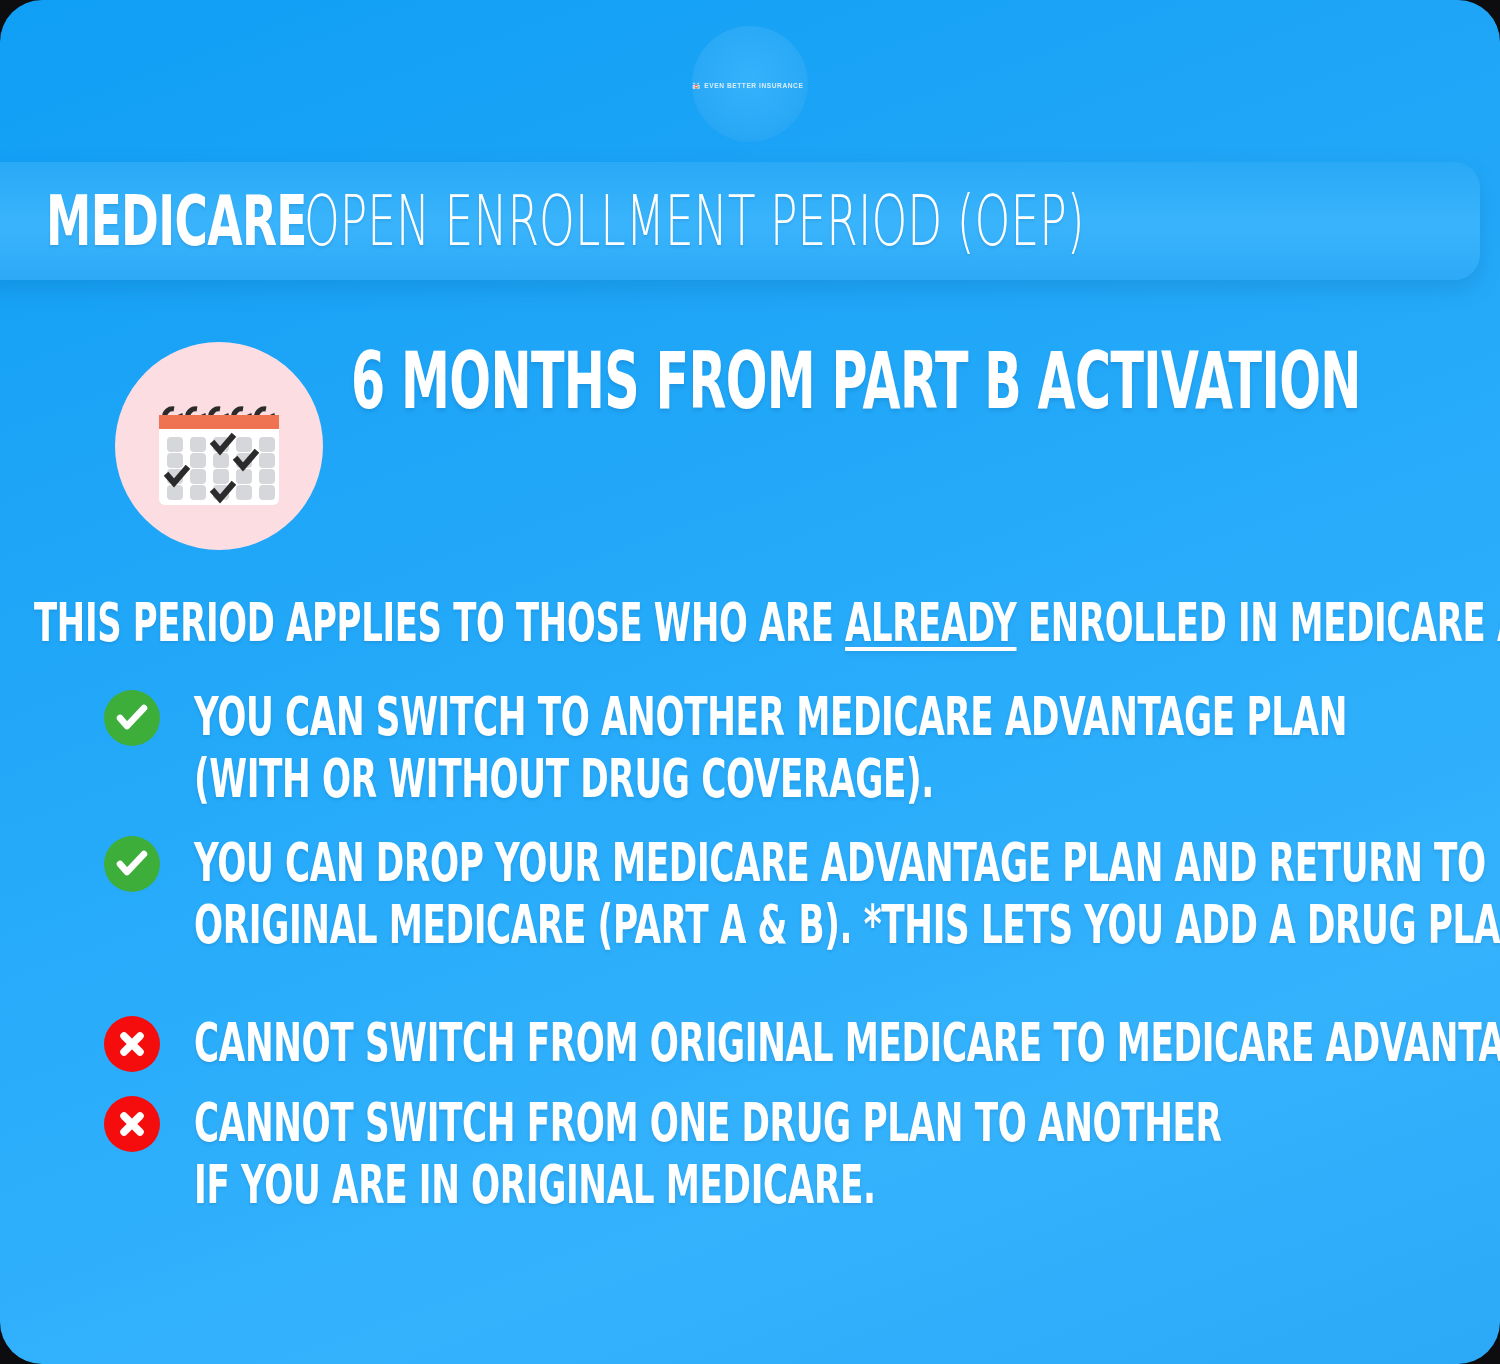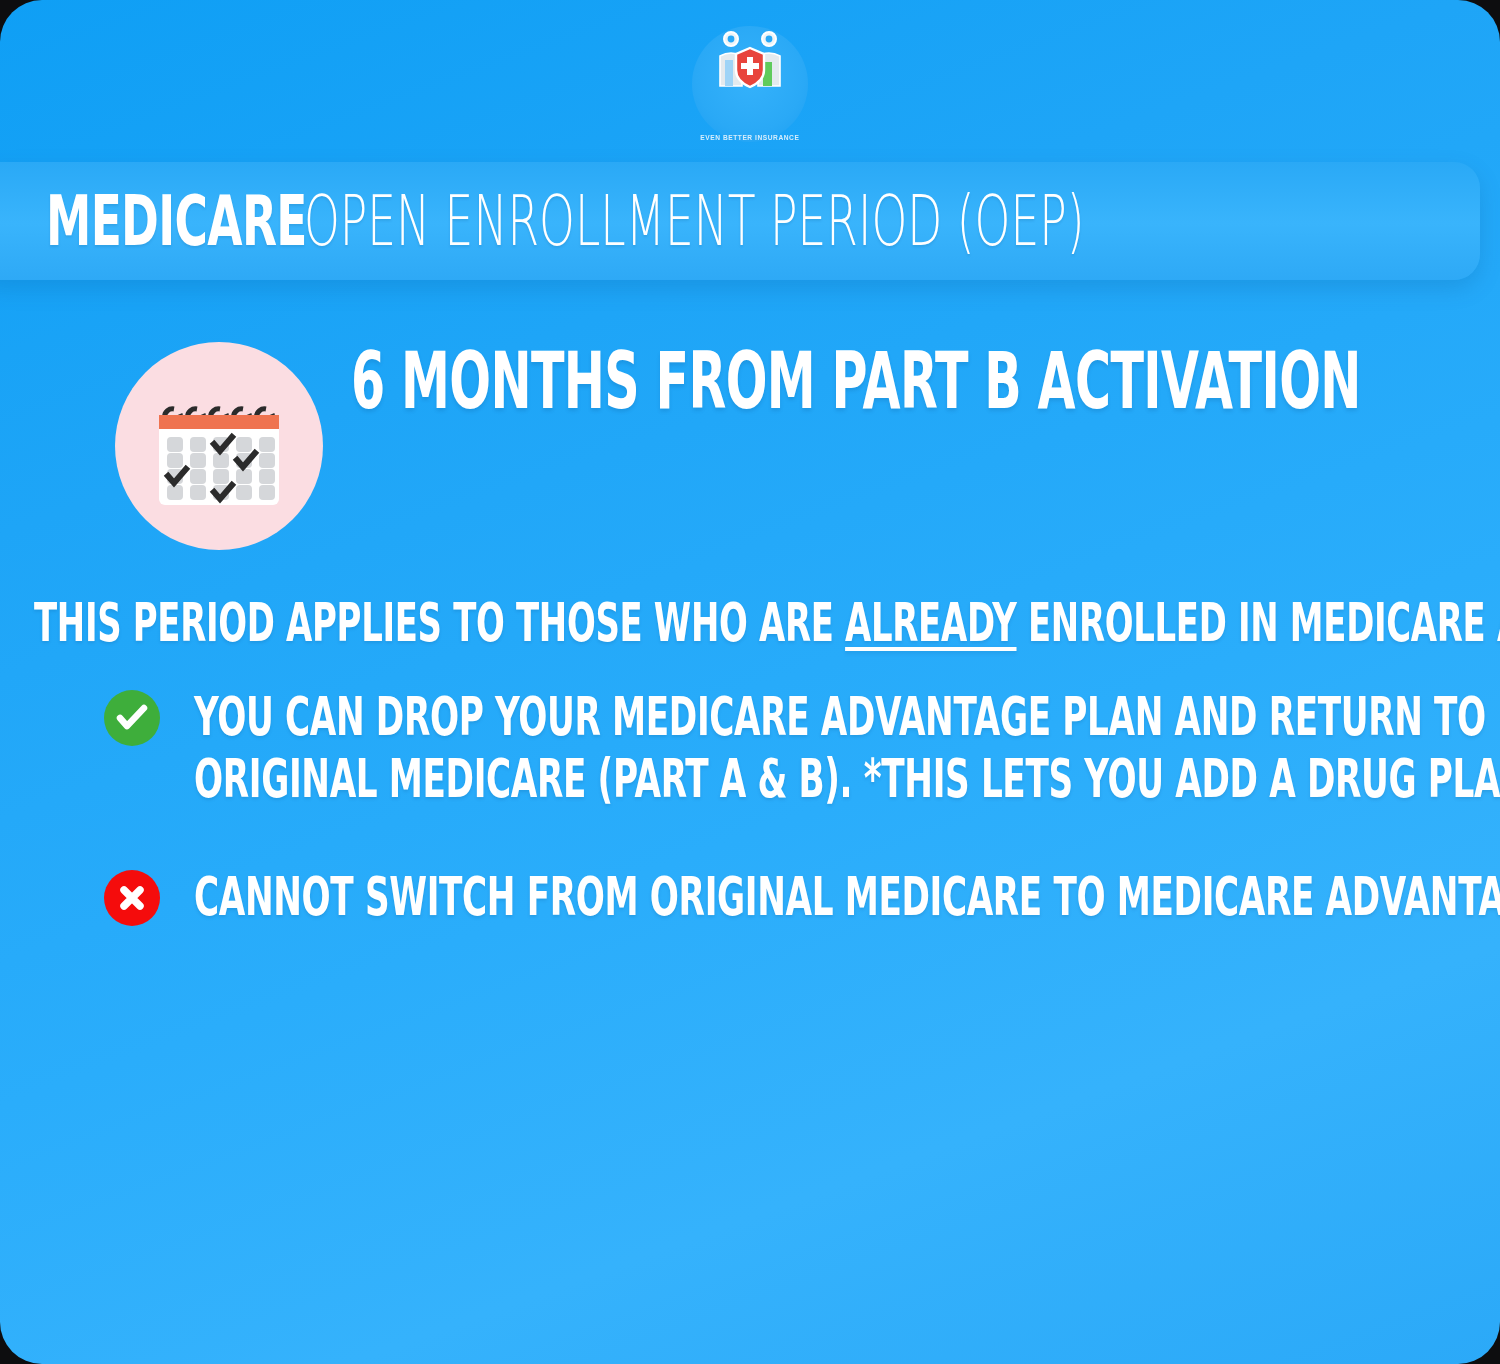--- a/index.html
+++ b/index.html
@@ -34,21 +34,21 @@
   }
   #logo-circle {
     width: 116px;
     height: 116px;
     border-radius: 50%;
     background: radial-gradient(circle at 50% 45%, #35b2fb 0%, #2aa9f6 62%, #1b9ef2 100%);
     position: relative;
     display: flex;
     align-items: center;
     justify-content: space-between;
-    flex-direction: column;
+    flex-direction: row;
   }
   #logo-art { width: 76px; height: 64px; display:block; margin-top:4px; }
   #logo-tag {
     font-size: 7.2px;
     letter-spacing: 0.6px;
     color: #d8eefc;
     font-weight: bold;
     font-family: "Liberation Sans", sans-serif;
     margin-top: 3px;
     transform: scaleX(0.92);
@@ -275,42 +275,64 @@
         </g>
       </svg>
     </div>
     <div id="headline-text">6 MONTHS FROM PART B ACTIVATION</div>
   </div>
 
   <div id="subtitle"><span>THIS PERIOD APPLIES TO THOSE WHO ARE </span><u>ALREADY</u><span> ENROLLED IN MEDICARE ADVANTAGE</span></div>
 
   <div id="bullets">
 
-
     <div class="bullet pos">
       <div class="bullet-icon green">
         <svg viewBox="0 0 34 34">
             <path d="M5 17 l7 8 l17 -18" fill="none" stroke="#ffffff" stroke-width="6.5" stroke-linecap="round" stroke-linejoin="round"></path>
           </svg>
       </div>
       <div class="bullet-body">
+        <div class="bline">YOU CAN SWITCH TO ANOTHER MEDICARE ADVANTAGE PLAN</div>
+        <div class="bline">(WITH OR WITHOUT DRUG COVERAGE).</div>
+      </div>
+    </div>
+
+    <div class="bullet pos">
+      <div class="bullet-icon green">
+        <svg viewBox="0 0 34 34">
+            <path d="M5 17 l7 8 l17 -18" fill="none" stroke="#ffffff" stroke-width="6.5" stroke-linecap="round" stroke-linejoin="round"></path>
+          </svg>
+      </div>
+      <div class="bullet-body">
         <div class="bline">YOU CAN DROP YOUR MEDICARE ADVANTAGE PLAN AND RETURN TO</div>
         <div class="bline">ORIGINAL MEDICARE (PART A &amp; B). *THIS LETS YOU ADD A DRUG PLAN.</div>
       </div>
     </div>
 
     <div id="gap-neg"></div>
 
     <div class="bullet neg">
       <div class="bullet-icon red">
         <svg viewBox="0 0 34 34">
             <path d="M9 9 L25 25 M25 9 L9 25" fill="none" stroke="#ffffff" stroke-width="7.5" stroke-linecap="round"></path>
           </svg>
       </div>
       <div class="bullet-body">
         <div class="bline">CANNOT SWITCH FROM ORIGINAL MEDICARE TO MEDICARE ADVANTAGE.</div>
       </div>
     </div>
 
 
+    <div class="bullet neg">
+      <div class="bullet-icon red">
+        <svg viewBox="0 0 34 34">
+            <path d="M9 9 L25 25 M25 9 L9 25" fill="none" stroke="#ffffff" stroke-width="7.5" stroke-linecap="round"></path>
+          </svg>
+      </div>
+      <div class="bullet-body">
+        <div class="bline">CANNOT SWITCH FROM ONE DRUG PLAN TO ANOTHER</div>
+        <div class="bline">IF YOU ARE IN ORIGINAL MEDICARE.</div>
+      </div>
+    </div>
 
   </div>
 </div>
 
 </body></html>

